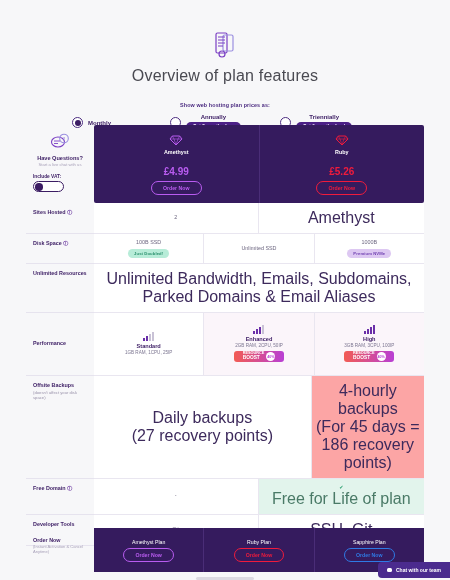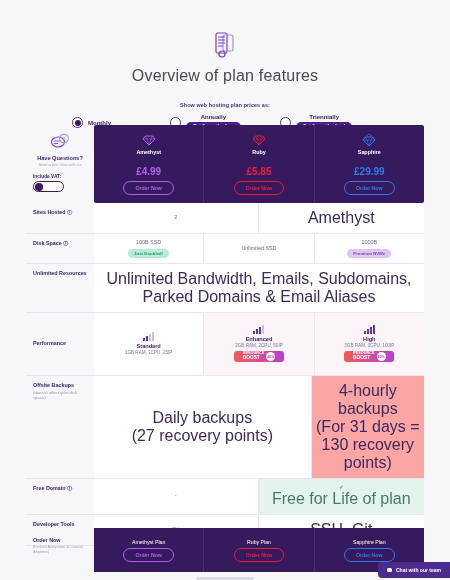--- a/index.html
+++ b/index.html
@@ -237,34 +237,22 @@
       <span class="btn c-amethyst">Order Now</span>
     </div>
     <div class="plan">
       <span class="gem">
         <svg width="14" height="11" viewBox="0 0 14 11">
             <path d="M1 4 L3.3 1 H10.7 L13 4 L7 10 Z" fill="none" stroke="#f01b3c" stroke-width="1"></path>
             <path d="M1 4 H13 M3.3 1 L5 4 L7 10 M10.7 1 L9 4 L7 10" stroke="#f01b3c" stroke-width="0.6" fill="none"></path>
           </svg>
       </span>
       <span class="nm">Ruby</span>
-      <span class="pr c-ruby">£5.85</span>
+      <span class="pr c-ruby">£5.26</span>
       <span class="btn c-ruby">Order Now</span>
-    </div>
-    <div class="plan">
-      <span class="gem">
-        <svg width="16" height="13" viewBox="0 0 16 13">
-            <path d="M2 6 L4.3 3 H11.7 L14 6 L8 12 Z" fill="none" stroke="#2f7ae5" stroke-width="1"></path>
-            <path d="M2 6 H14 M4.3 3 L6 6 L8 12 M11.7 3 L10 6 L8 12" stroke="#2f7ae5" stroke-width="0.6" fill="none"></path>
-            <path d="M5 2 L8 0 L11 2" stroke="#2f7ae5" stroke-width="0.7" fill="none"></path>
-          </svg>
-      </span>
-      <span class="nm">Sapphire</span>
-      <span class="pr c-sapphire">£29.99</span>
-      <span class="btn c-sapphire">Order Now</span>
     </div>
   </div>
 
   <div class="table">
 
     <div class="row">
       <div class="cell-label" style="height:78px;border-bottom:none;background:transparent"></div>
       <div class="cols" style="height:78px;border-bottom:none;background:transparent"></div>
     </div>
 
@@ -365,21 +353,21 @@
         <div class="t">Offsite Backups</div>
         <div class="s">(doesn't affect your disk space)</div>
       </div>
       <div class="cols">
         <div class="merged" style="background:#fff;flex:2 1 0;border-right:1px solid #e9e6f0">
           <span class="vb">Daily backups</span>
           <span class="vs">(27 recovery points)</span>
         </div>
         <div class="merged" style="background:#fca5a5;flex:1 1 0">
           <span class="vb">4-hourly backups</span>
-          <span class="vs">(For 31 days = 130 recovery points)</span>
+          <span class="vs">(For 45 days = 186 recovery points)</span>
         </div>
       </div>
     </div>
 
     <div class="row">
       <div class="cell-label">
         <div class="t"><span>Free Domain</span>
           <span style="color:#5b2396;font-size:5px">ⓘ</span></div>
       </div>
       <div class="cols">

